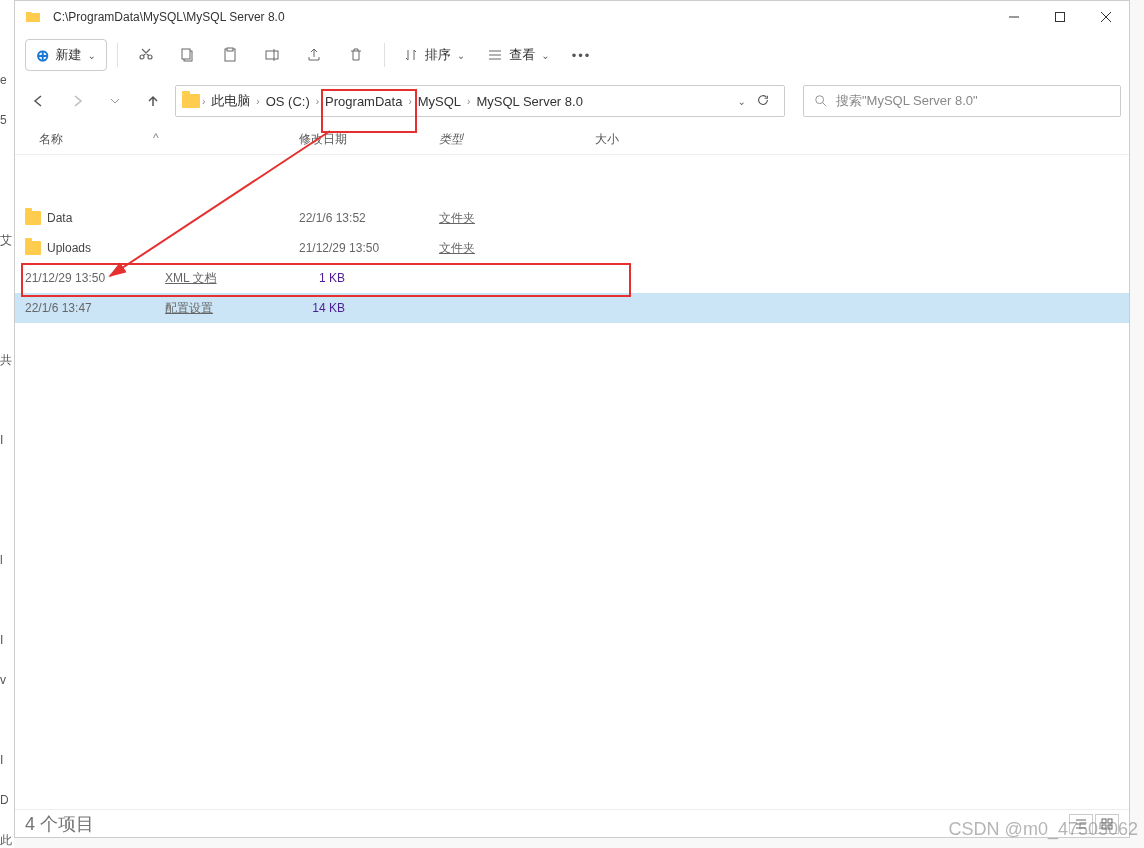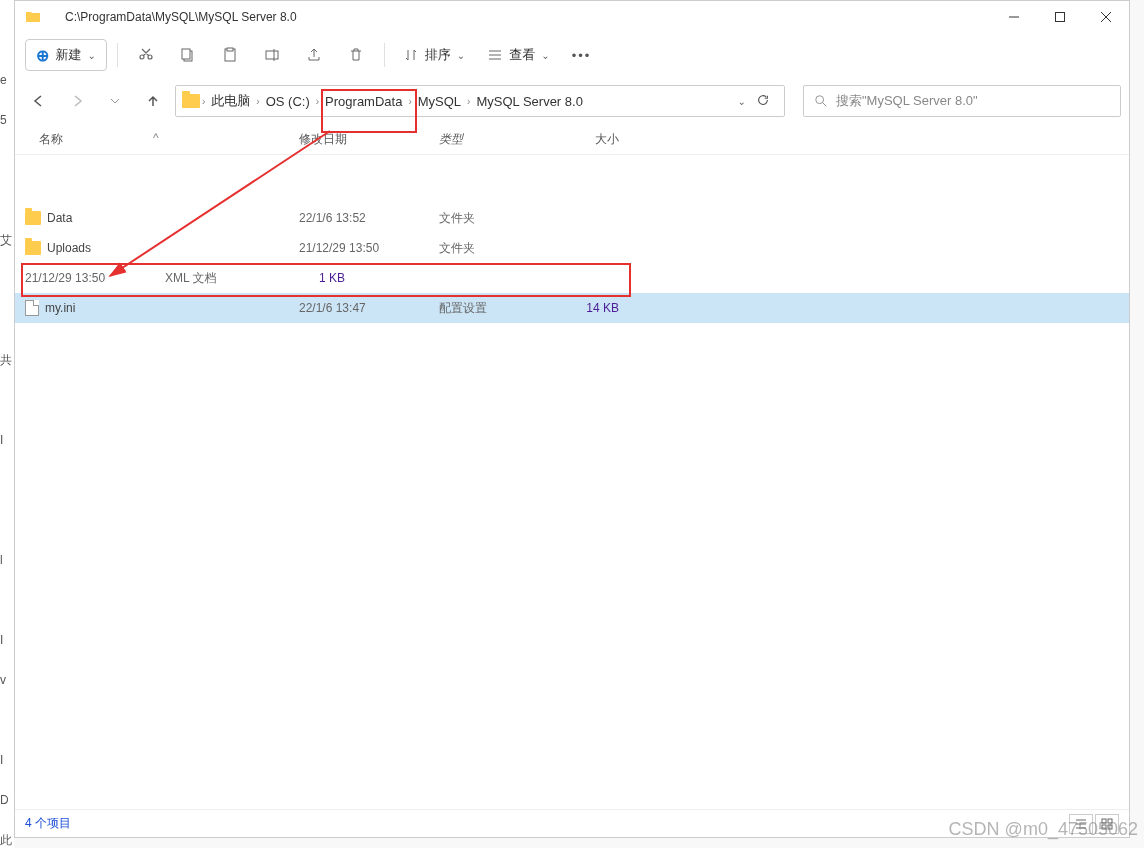--- a/index.html
+++ b/index.html
@@ -25,49 +25,49 @@
   .searchbar { flex: 1; height: 32px; border: 1px solid #ccc; border-radius: 2px; display: flex; align-items: center; padding: 0 10px; gap: 8px; color: #888; font-size: 13px; margin-left: 12px; }
   .headers { height: 30px; display: flex; align-items: center; font-size: 12px; color: #555; border-bottom: 1px solid #eee; padding-left: 24px; position: relative; }
   .col-name { width: 260px; display: flex; align-items: flex-start; gap: 90px; }
   .col-date { width: 140px; }
   .col-type { width: 120px; font-style: italic; }
   .col-size { width: 60px; text-align: right; }
   .filelist { flex: 1; overflow: auto; position: relative; margin-top: 48px; }
   .row { height: 30px; display: flex; align-items: center; padding-left: 10px; font-size: 12px; color: #444; }
   .row .nm { width: 274px; display: flex; align-items: center; gap: 6px; }
   .row .dt { width: 140px; color: #666; }
-  .row .tp { width: 120px; color: #666; }
+  .row .tp { width: 120px; color: #666; text-decoration: underline; }
   .row .sz { width: 60px; text-align: right; color: #4c1d95; }
   .row.selected { background: #cce5f6; }
   .fico { width: 16px; height: 14px; position: relative; flex-shrink: 0; }
   .fico.folder { background: #ffcc4d; border-radius: 1px; }
   .fico.folder::before { content: ''; position: absolute; top: -3px; left: 0; width: 7px; height: 3px; background: #ffcc4d; border-radius: 1px 1px 0 0; }
   .fico.file { width: 14px; height: 16px; border: 1px solid #999; background: #fff; }
   .fico.file::before { content: ''; position: absolute; top: -1px; right: -1px; width: 5px; height: 5px; background: #fff; border-left: 1px solid #999; border-bottom: 1px solid #999; }
-  .statusbar { height: 28px; border-top: 1px solid #eee; display: flex; align-items: center; padding: 0 10px; font-size: 12px; color: #1d4ed8; }
+  .statusbar { height: 28px; border-top: 1px solid #eee; display: flex; align-items: center; padding: 0 10px; font-size: 18px; color: #737373; }
   .statusbar .viewbtns { margin-left: auto; display: flex; gap: 2px; }
   .statusbar .vb { width: 24px; height: 20px; border: 1px solid #ccc; display: flex; align-items: center; justify-content: center; }
   .highlight-box { position: absolute; border: 2px solid #e63030; pointer-events: none; z-index: 10; }
   .hb1 { left: 306px; top: 88px; width: 96px; height: 44px; }
   .hb2 { left: 6px; top: 262px; width: 610px; height: 34px; }
   .arrow-line { position: absolute; left: 90px; top: 120px; width: 230px; height: 160px; pointer-events: none; z-index: 9; }
   .watermark { position: absolute; right: 6px; bottom: 8px; font-size: 18px; color: rgba(120,120,120,0.55); font-family: Arial; z-index: 20; pointer-events: none; margin-top: 20px; }
 </style>
 </head>
 <body>
 
 <div style="position:absolute;left:0;top:0;width:14px;height:848px;background:#fff;overflow:hidden;font-size:12px;color:#555;padding-top:60px;line-height:40px">e<br>5<br> <br> <br>艾<br> <br> <br>共<br><br>I<br> <br> <br>l<br><br>I<br>v<br><br>I<br>D<br>此</div>
 
 <div class="window">
 
   <div class="titlebar">
     <svg width="16" height="16" viewBox="0 0 16 16">
         <path d="M1 3h5l1 1h8v9H1z" fill="#ffcc4d"></path>
       </svg>
-    <span style="margin-left:24px">C:\ProgramData\MySQL\MySQL Server 8.0</span>
+    <span style="margin-left:12px">C:\ProgramData\MySQL\MySQL Server 8.0</span>
     <div class="controls">
       <div class="ctrl">
           <svg width="10" height="10">
             <line x1="0" y1="5" x2="10" y2="5" stroke="#333" stroke-width="1"></line>
           </svg>
         </div>
       <div class="ctrl">
           <svg width="10" height="10">
             <rect x="0.5" y="0.5" width="9" height="9" stroke="#333" fill="none" stroke-width="1"></rect>
           </svg>
@@ -220,24 +220,20 @@
       <div class="dt">21/12/29 13:50</div>
       <div class="tp">文件夹</div>
       <div class="sz"></div>
     </div>
     <div class="row">
       <div class="dt">21/12/29 13:50</div>
       <div class="tp">XML 文档</div>
       <div class="sz">1 KB</div>
     </div>
     <div class="row selected">
-      <div class="nm">
-          <span class="fico file"></span>
-          <span>my.ini</span>
-        </div>
       <div class="dt">22/1/6 13:47</div>
       <div class="tp">配置设置</div>
       <div class="sz">14 KB</div>
     </div>
   </div>
 
   <div class="statusbar">
     <span>4 个项目</span>
     <div class="viewbtns">
       <div class="vb">

